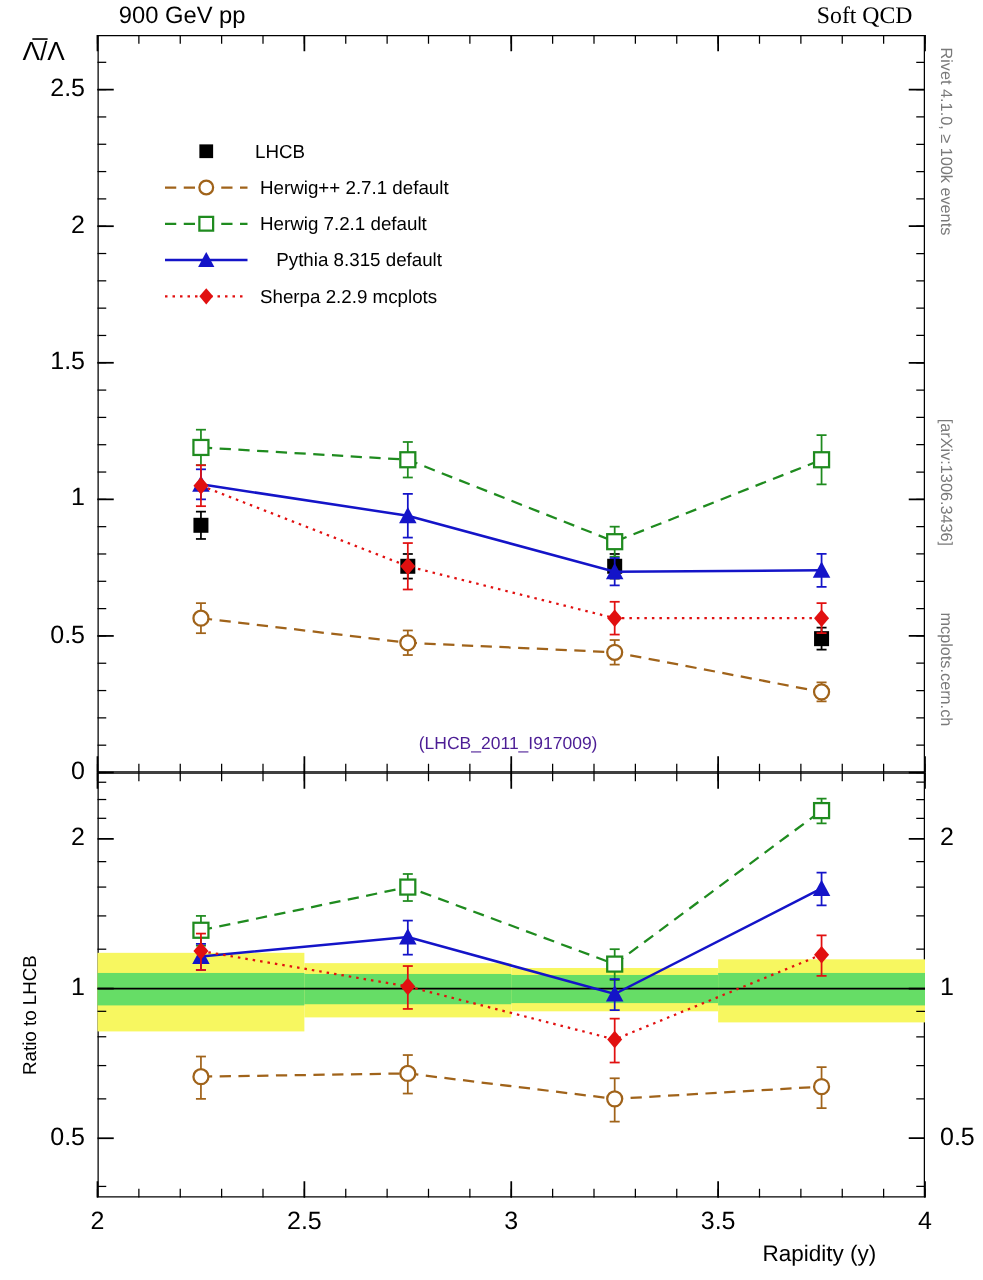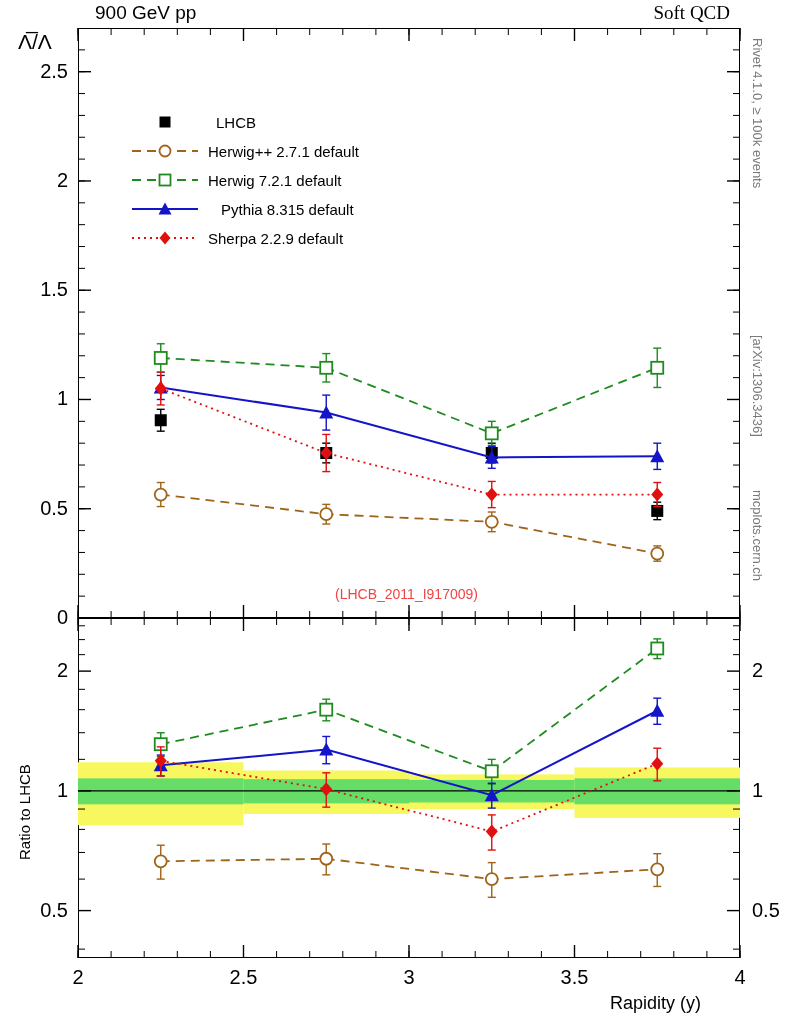--- a/index.html
+++ b/index.html
@@ -11,21 +11,21 @@
   .side{font-size:13px;color:#7a7a7a;transform-origin:0 0;}
   .axlabel{font-size:18px;}
   .ticklab{font-size:20px;}
 
   
   .frame{position:absolute;border:1.6px solid #000;box-sizing:border-box;}
 
   svg{position:absolute;left:0;top:0;overflow:visible;}
 
   .legend-item{position:absolute;font-size:15px;white-space:nowrap;}
-  .watermark{position:absolute;font-size:14px;color:#ef4444;}
+  .watermark{position:absolute;font-size:14px;color:#4c1d95;}
 </style>
 </head>
 <body>
 
 <div id="root">
 
   <div class="txt hdr" style="left:95px;top:2px;">900 GeV pp</div>
   <div class="txt hdr" style="right:56px;top:2px;font-family:Liberation Serif, serif;">Soft QCD</div>
 
   <div class="txt side" style="left:765px;top:38px;transform:rotate(90deg);">Rivet 4.1.0, ≥ 100k events</div>
@@ -38,37 +38,37 @@
 
   <div class="frame" style="left:78px;top:28px;width:662px;height:590px;"></div>
   <div class="frame" style="left:78px;top:618px;width:662px;height:340px;"></div>
 
 
   <div class="watermark" style="left:335px;top:586px;">(LHCB_2011_I917009)</div>
 
   <div id="legend">
       <div class="legend-item" style="left: 130px; top: 112px;"><span style="display: inline-block; width: 70px; position: relative; vertical-align: middle; height: 16px;"><svg width="70" height="16" style="position:absolute;left:0;top:0;overflow:visible">
             <rect x="29.5" y="2.5" width="11" height="11" fill="#000000"></rect>
-          </svg></span><span style="margin-left: 16px; vertical-align: middle;">LHCB</span></div>
+          </svg></span><span style="margin-left: 4px; vertical-align: middle;">LHCB</span></div>
       <div class="legend-item" style="left: 130px; top: 141px;"><span style="display: inline-block; width: 70px; position: relative; vertical-align: middle; height: 16px;"><svg width="70" height="16" style="position:absolute;left:0;top:0;overflow:visible">
             <line x1="2" y1="8" x2="68" y2="8" stroke="#a0631a" stroke-width="1.8" stroke-dasharray="9,6"></line>
             <circle cx="35" cy="8" r="5.5" fill="#fff" stroke="#a0631a" stroke-width="1.8"></circle>
           </svg></span><span style="margin-left: 8px; vertical-align: middle;">Herwig++ 2.7.1 default</span></div>
       <div class="legend-item" style="left: 130px; top: 170px;"><span style="display: inline-block; width: 70px; position: relative; vertical-align: middle; height: 16px;"><svg width="70" height="16" style="position:absolute;left:0;top:0;overflow:visible">
             <line x1="2" y1="8" x2="68" y2="8" stroke="#1f8b1f" stroke-width="1.8" stroke-dasharray="9,6"></line>
             <rect x="29.5" y="2.5" width="11" height="11" fill="#fff" stroke="#1f8b1f" stroke-width="1.8"></rect>
           </svg></span><span style="margin-left: 8px; vertical-align: middle;">Herwig 7.2.1 default</span></div>
       <div class="legend-item" style="left: 130px; top: 199px;"><span style="display: inline-block; width: 70px; position: relative; vertical-align: middle; height: 16px;"><svg width="70" height="16" style="position:absolute;left:0;top:0;overflow:visible">
             <line x1="2" y1="8" x2="68" y2="8" stroke="#1414c8" stroke-width="2"></line>
             <polygon points="35,1.5 41.5,13.5 28.5,13.5" fill="#1414c8"></polygon>
           </svg></span><span style="margin-left: 21px; vertical-align: middle; text-align: right;">Pythia 8.315 default</span></div>
       <div class="legend-item" style="left: 130px; top: 228px;"><span style="display: inline-block; width: 70px; position: relative; vertical-align: middle; height: 16px;"><svg width="70" height="16" style="position:absolute;left:0;top:0;overflow:visible">
             <line x1="2" y1="8" x2="68" y2="8" stroke="#e11010" stroke-width="1.8" stroke-dasharray="2,4"></line>
             <polygon points="35,1.5 40.5,8 35,14.5 29.5,8" fill="#e11010"></polygon>
-          </svg></span><span style="margin-left: 8px; vertical-align: middle;">Sherpa 2.2.9 default</span></div>
+          </svg></span><span style="margin-left: 8px; vertical-align: middle;">Sherpa 2.2.9 mcplots</span></div>
     </div>
 
   <svg id="gfx" width="786" height="1024">
       <rect x="78" y="762.2625929780182" width="165.5" height="62.87329953763049" fill="#f7f760"></rect>
       <rect x="243.5" y="770.5079673320389" width="165.5" height="43.41338027515121" fill="#f7f760"></rect>
       <rect x="409" y="774.3900470186202" width="165.5" height="34.664914671909855" fill="#f7f760"></rect>
       <rect x="574.5" y="767.4639189433736" width="165.5" height="50.45171704287566" fill="#f7f760"></rect>
       <rect x="78" y="778.3613776893599" width="165.5" height="25.960540643038257" fill="#66dd66"></rect>
       <rect x="243.5" y="779.16671843002" width="165.5" height="24.223956267093968" fill="#66dd66"></rect>
       <rect x="409" y="779.9758312722186" width="165.5" height="22.488593077062205" fill="#66dd66"></rect>

